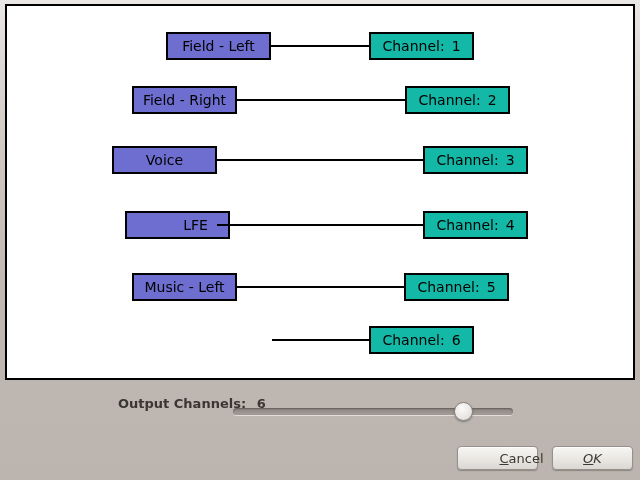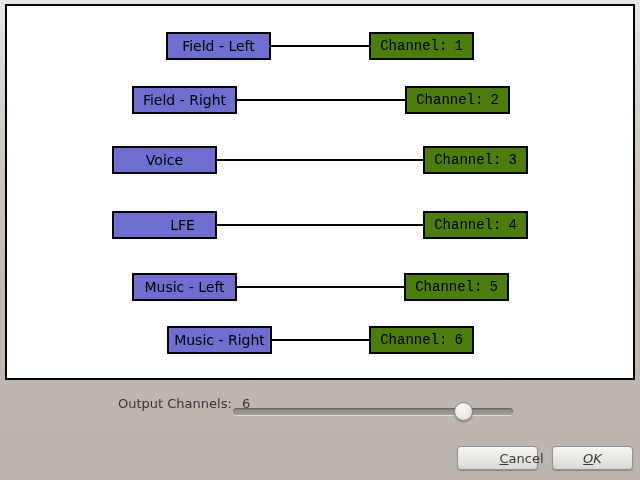--- a/index.html
+++ b/index.html
@@ -24,32 +24,33 @@
   .node {
     position: absolute;
     width: 105px; height: 28px;
     box-sizing: border-box;
     border: 2px solid #000000;
     display: flex; align-items: center; justify-content: center;
     font-size: 14px; color: #000000;
     white-space: nowrap;
   }
   .node.source { background: #6e6ed0; }
-  .node.target { background: #4d7c0f; font-family: Liberation Mono, monospace; }
+  .node.target { background: #14b8a6; }
   .node.target .val { margin-left: 7px; }
   .connector {
     position: absolute;
     height: 0;
     border-top: 2px solid #000000;
   }
   .out-label {
     position: absolute;
     left: 118px; top: 396px;
     font-size: 13px; color: #3a3632;
     white-space: nowrap;
+    font-weight: bold;
   }
   .out-label .val { margin-left: 6px; }
   .slider-track {
     position: absolute;
     left: 233px; top: 408px;
     width: 280px; height: 7px;
     border-radius: 4px;
     background: linear-gradient(to bottom, #8f8983 0%, #9b948e 60%, #a59e98 100%);
     box-shadow: inset 0 1px 2px rgba(0,0,0,0.35), 0 1px 0 rgba(255,255,255,0.55);
   }
@@ -107,41 +108,38 @@
 
     <div class="node source" style="left:105px; top:140px;">
       <span>Voice</span>
     </div>
     <div class="connector" style="left:210px; top:153px; width:206px;"></div>
     <div class="node target" style="left:416px; top:140px;">
       <span>Channel:</span>
       <span class="val">3</span>
     </div>
 
-    <div class="node source" style="left:105px; top:205px;padding-left:36px;">
+    <div class="node source" style="left:118px; top:205px;padding-left:36px;">
       <span>LFE</span>
     </div>
     <div class="connector" style="left:210px; top:218px; width:206px;"></div>
     <div class="node target" style="left:416px; top:205px;">
       <span>Channel:</span>
       <span class="val">4</span>
     </div>
 
     <div class="node source" style="left:125px; top:267px;">
       <span>Music - Left</span>
     </div>
     <div class="connector" style="left:230px; top:280px; width:167px;"></div>
     <div class="node target" style="left:397px; top:267px;">
       <span>Channel:</span>
       <span class="val">5</span>
     </div>
 
-    <div class="node source" style="left:160px; top:320px;">
-      <span>Music - Right</span>
-    </div>
     <div class="connector" style="left:265px; top:333px; width:97px;"></div>
     <div class="node target" style="left:362px; top:320px;">
       <span>Channel:</span>
       <span class="val">6</span>
     </div>
 
   </div>
 
   <div class="out-label">
     <span>Output Channels:</span>

